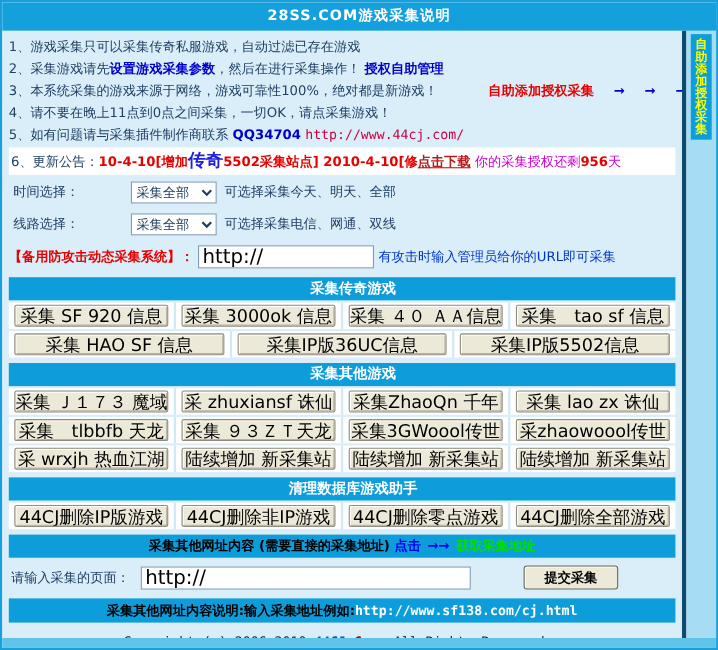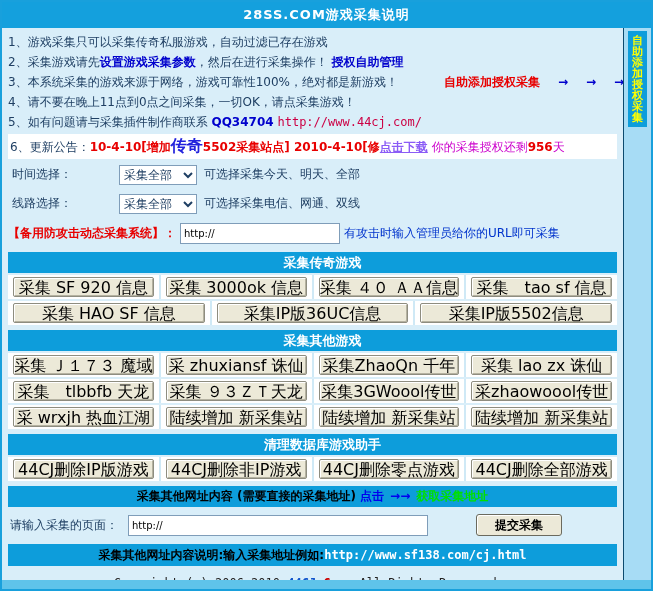--- a/index.html
+++ b/index.html
@@ -12,52 +12,52 @@
     overflow: hidden;
   }
   .header {
     height: 26px; background: #14a0dd; color: #ffffff;
     font-size: 13px; font-weight: bold; text-align: center; line-height: 26px;
     letter-spacing: 1px;
   }
   .body-row { display: flex; height: 552px; }
   .content {
     flex: 1; background: #d9eef9; padding: 4px 6px 0 6px;
-    border-right: 1px solid #0c4a6e; overflow: hidden;
+    border-right: 4px solid #0c4a6e; overflow: hidden;
   }
   .sidebar { width: 27px; background: #a7dcf5; display: flex; flex-direction: column; align-items: center; padding-top: 3px; }
   .vert-link {
     background: #0d9ddb; color: #ffff00; font-weight: bold; font-size: 11px;
     width: 19px; line-height: 11px; padding: 4px 3px; word-break: break-all;
     text-align: center; cursor: pointer;
   }
   .bottom-strip { height: 9px; background: #5fc3ea; }
 
   .notice { font-size: 12px; color: #1f3f63; line-height: 20px; white-space: nowrap; }
   .blue-bold { color: #0000cc; font-weight: bold; }
   .red-bold { color: #e80000; font-weight: bold; }
   .blue-big { color: #2222dd; font-weight: bold; font-size: 16px; }
-  .purple-link { color: #8b5cf6; font-weight: bold; text-decoration: underline; cursor: pointer; }
+  .purple-link { color: #b91c1c; font-weight: bold; text-decoration: underline; cursor: pointer; }
   .magenta { color: #cc00cc; }
   .mono-red { color: #cc0044; font-family: "DejaVu Sans Mono", "Liberation Mono", monospace; }
   .arrow { color: #0000cc; font-weight: bold; margin-left: 18px; }
   .promo-red { color: #e80000; font-weight: bold; margin-left: 46px; }
   .notice6 { background: #ffffff; padding: 3px 2px; margin-top: 2px; line-height: 18px; }
 
   .sel-row { display: flex; align-items: center; height: 27px; font-size: 12px; color: #1f3f63; gap: 7px; margin-top: 2px; padding-left: 4px; }
   .xp-select {
     width: 78px; height: 20px; font-size: 12px;
     border: 1px solid #7f9db9; background: #ffffff; color: #1f3f63; margin-left: 40px;
   }
   .backup-row { display: flex; align-items: center; height: 28px; font-size: 12px; gap: 4px; margin-top: 2px; }
   .backup-label { color: #e80000; font-weight: bold; }
   .backup-hint { color: #0033cc; }
   .url-input {
     height: 21px; border: 1px solid #7f9db9; background: #ffffff;
-    font-size: 10px; padding: 1px 3px; color: #000;
+    font-size: 18px; padding: 1px 3px; color: #000;
     font-family: "DejaVu Sans", sans-serif;
   }
   .w160 { width: 160px; }
   .w300 { width: 300px; }
 
   .sec-header {
     background: #0d9ddb; color: #ffffff; font-weight: bold; text-align: center;
     font-size: 13px; line-height: 21px; height: 21px; margin-top: 5px; padding-left: 20px;
   }
   .btn-row { display: flex; background: #ffffff; margin-top: 2px; }

